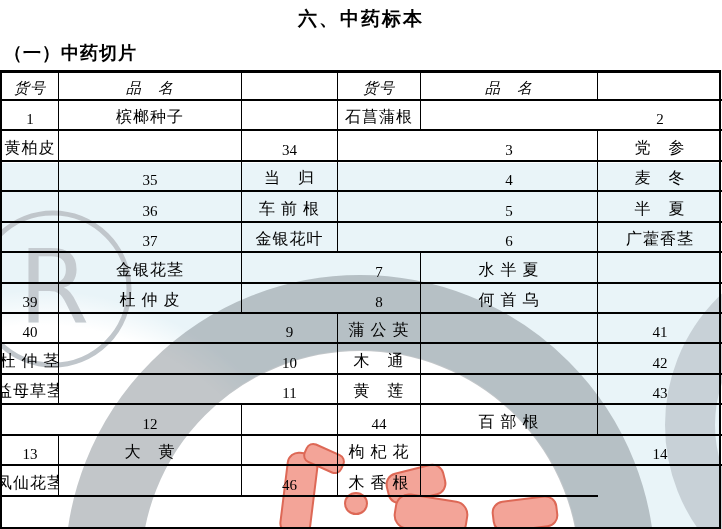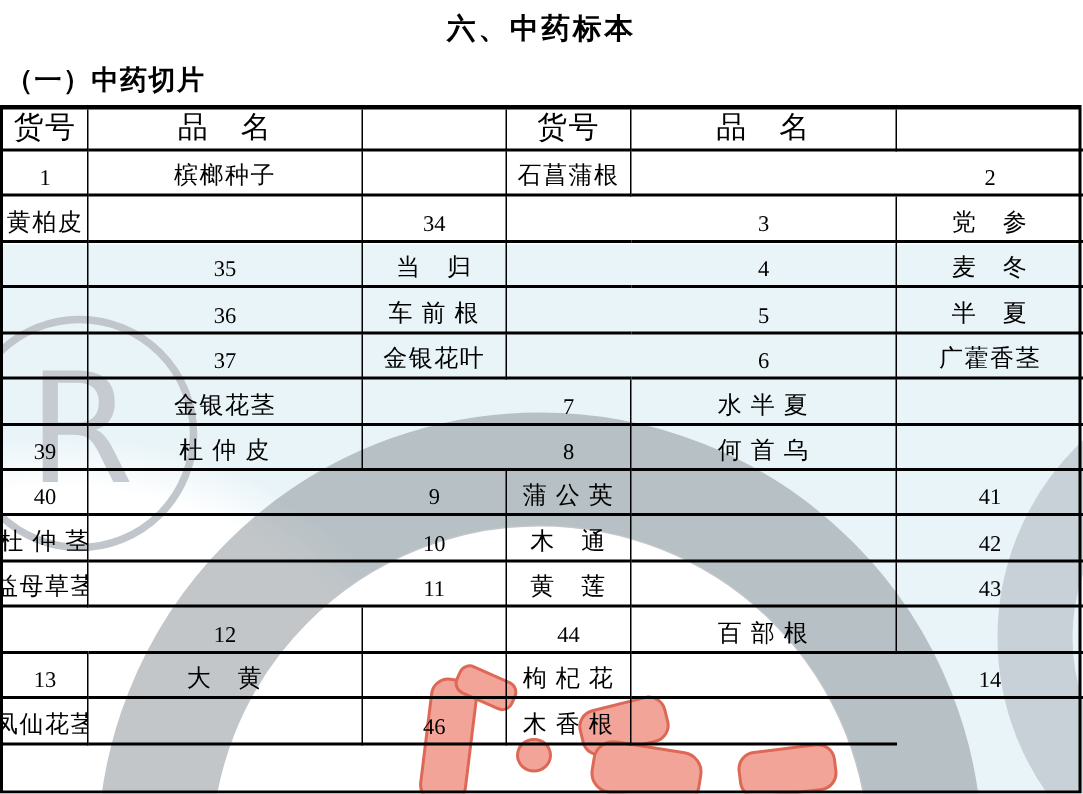--- a/index.html
+++ b/index.html
@@ -48,21 +48,21 @@
   }
   .cell{
     border-right:1px solid #000;border-bottom:2px solid #000;
     display:flex;justify-content:center;align-items:flex-end;
     padding-bottom:1px;box-sizing:border-box;
     font-size:16px;color:#000;overflow:hidden;white-space:nowrap;
   }
   .cell.last{border-right:none;}
   .cell.num{font-size:15px;}
   .cell.name{letter-spacing:1px;}
-  .cell.hdr{font-size:20px;letter-spacing:1px;}
+  .cell.hdr{font-size:15px;letter-spacing:1px;font-style:italic;}
 </style>
 </head>
 <body>
 
 <div class="tint-band"></div>
 
 <div class="white-corner"></div>
 
 <svg class="wm-svg" width="722" height="529">
 

